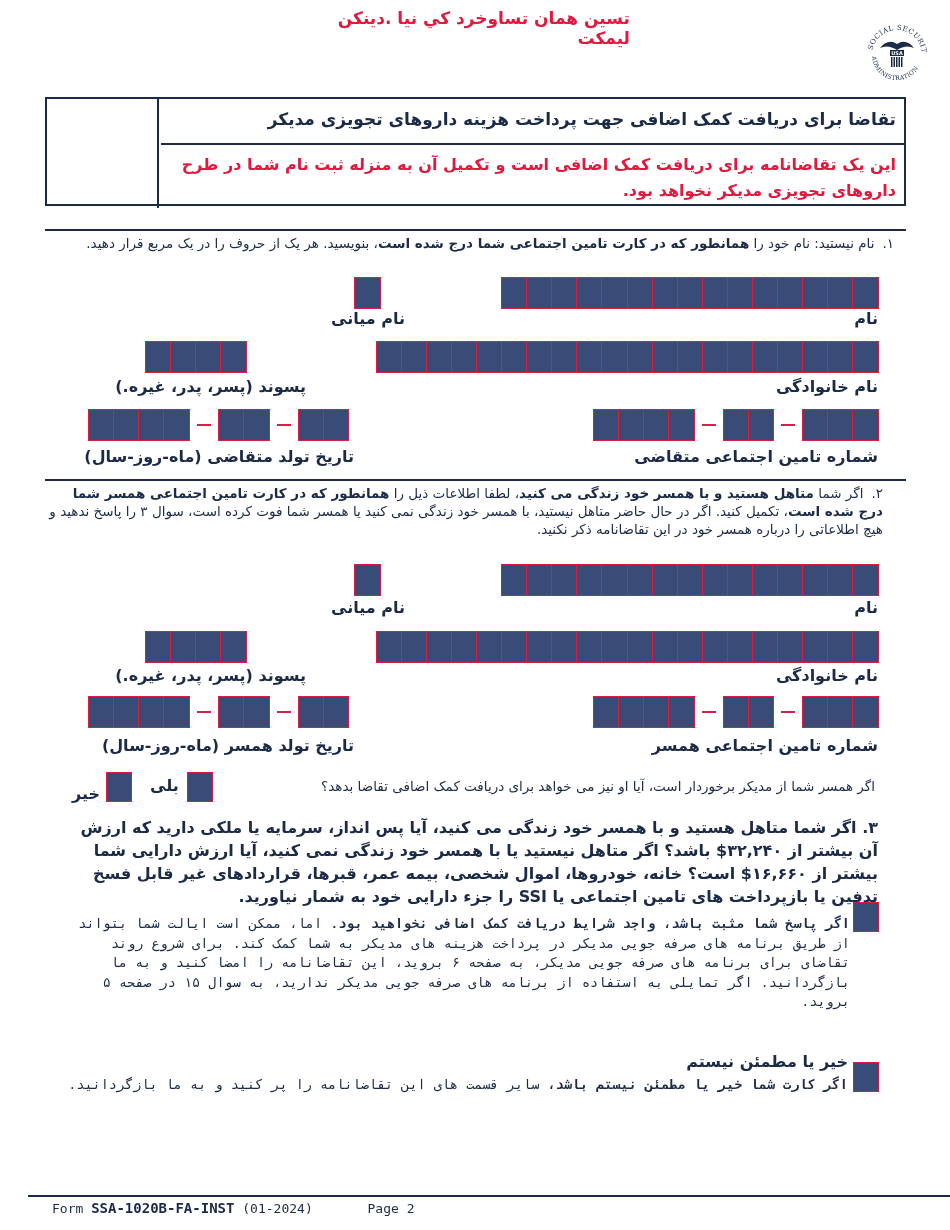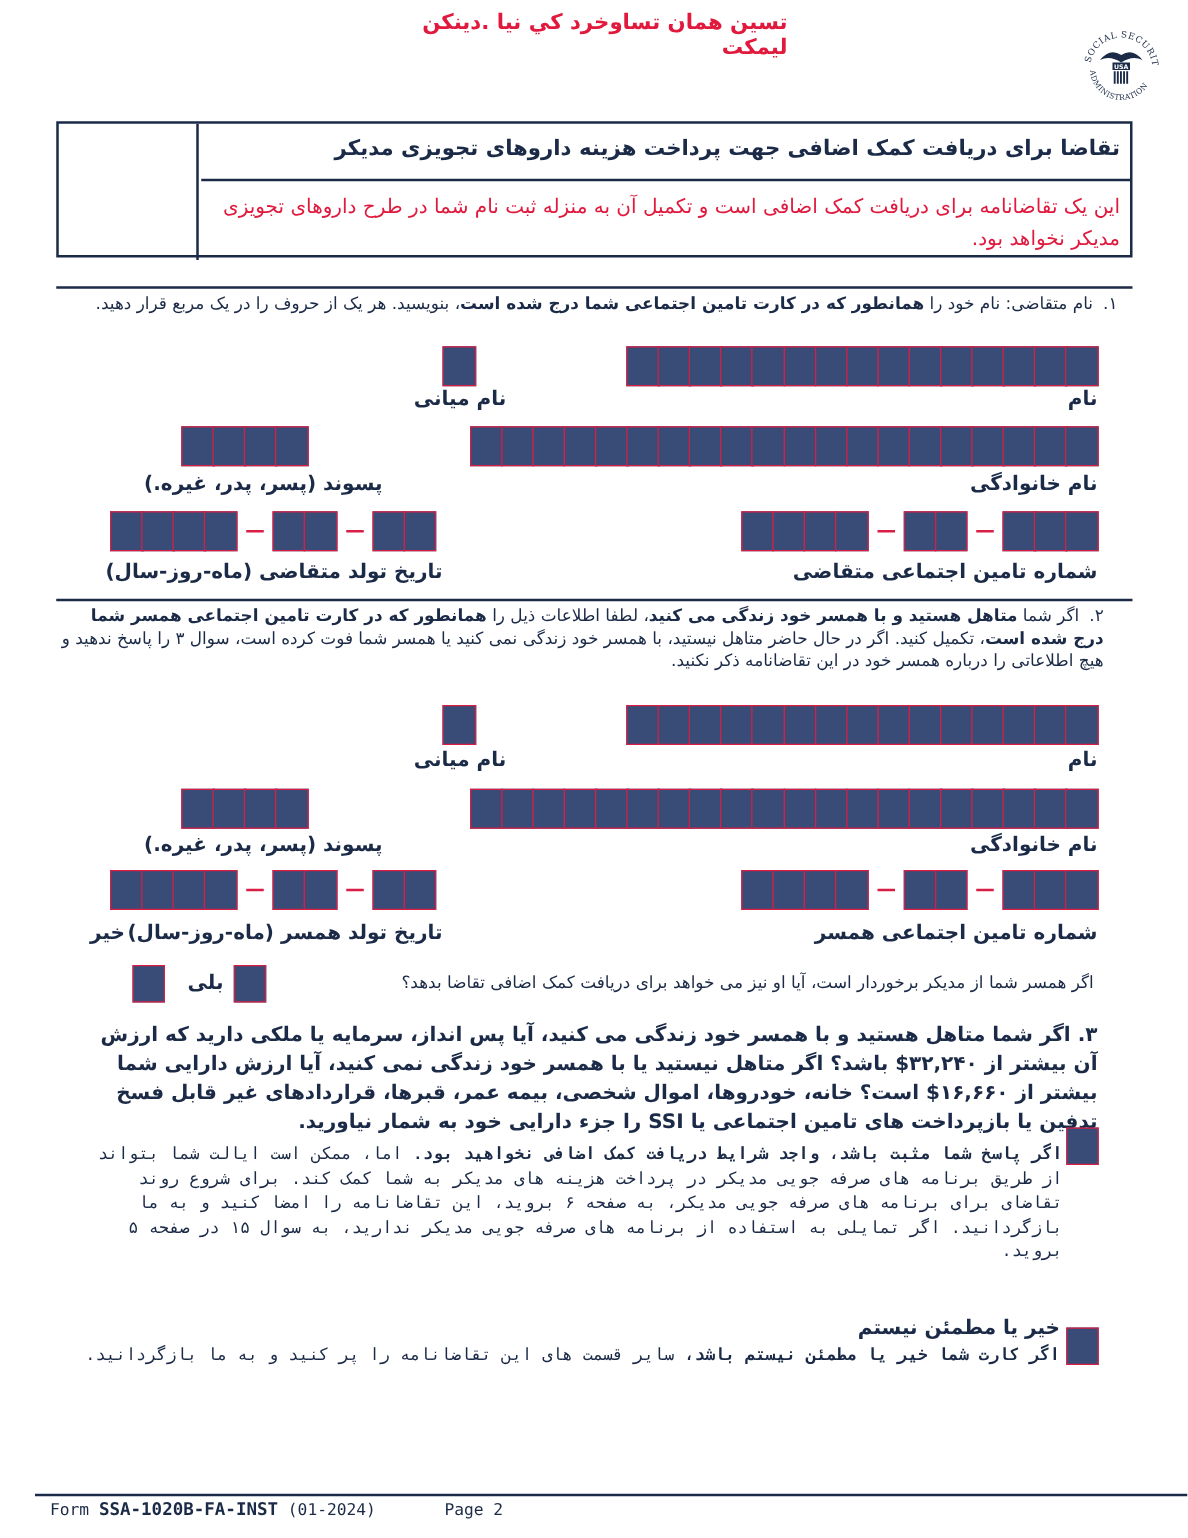--- a/index.html
+++ b/index.html
@@ -6,21 +6,21 @@
   html, body { width: 950px; height: 1230px; background: #ffffff; overflow: hidden; }
   body { position: relative; font-family: "DejaVu Sans", "Liberation Sans", sans-serif; color: #1a2340; }
   .abs { position: absolute; }
 
   .top-warning { top: 8px; left: 300px; width: 330px; font-size: 17px; font-weight: bold; color: #e0193d; text-align: right; direction: rtl; }
   .logo { top: 22px; left: 864px; width: 66px; height: 66px; }
 
   .header-box { top: 97px; left: 45px; width: 861px; height: 109px; border: 2px solid #1b2a47; }
   .header-box .left-cell { position: absolute; left: 0; top: 0; width: 112px; height: 109px; border-right: 2px solid #1b2a47; }
   .header-box .title-cell { position: absolute; left: 114px; top: 0; right: 0; height: 46px; border-bottom: 2px solid #1b2a47; padding: 10px 8px 0 8px; font-size: 17px; font-weight: bold; color: #1b2a47; direction: rtl; text-align: right; }
-  .header-box .notice-cell { position: absolute; left: 114px; top: 48px; right: 0; bottom: 0; padding: 5px 8px 0 8px; font-size: 16px; font-weight: normal; color: #e0193d; direction: rtl; text-align: right; line-height: 26px; }
+  .header-box .notice-cell { position: absolute; left: 114px; top: 48px; right: 0; bottom: 0; padding: 5px 8px 0 8px; font-size: 16px; font-weight: bold; color: #e0193d; direction: rtl; text-align: right; line-height: 26px; }
 
   .rule { height: 2px; background: #1b2a47; }
 
   .instr { font-size: 13.5px; line-height: 18px; color: #1b2a47; direction: rtl; text-align: right; }
   .instr b { font-weight: bold; }
   .qnum { display: inline-block; margin-left: 8px; }
 
   .boxes { display: flex; flex-direction: row-reverse; height: 32px; }
   .box { width: 26.6px; height: 32px; background: #394c78; border: 1.5px solid #d81e45; margin-left: -1.5px; }
   .box:last-child { margin-left: 0; }
@@ -28,21 +28,21 @@
   .grp { display: flex; flex-direction: row-reverse; }
 
   .lbl { font-size: 16px; font-weight: bold; color: #1b2a47; direction: rtl; text-align: right; white-space: nowrap; }
 
   .checkbox { width: 26px; height: 30px; background: #394c78; border: 1.5px solid #d81e45; }
 
   .q3-head { font-size: 16px; font-weight: bold; color: #1b2a47; line-height: 23px; direction: rtl; text-align: right; }
   .q3-body { font-size: 13.5px; line-height: 19.5px; color: #1b2a47; direction: rtl; text-align: right; font-family: Liberation Mono, monospace; }
 
   .footer-rule { top: 1195px; left: 28px; width: 922px; height: 1.5px; background: #1b2a47; }
-  .footer { top: 1200px; left: 40px; font-family: "DejaVu Sans Mono", "Liberation Mono", monospace; font-size: 13px; color: #1b2a47; white-space: pre; }
+  .footer { top: 1200px; left: 52px; font-family: "DejaVu Sans Mono", "Liberation Mono", monospace; font-size: 13px; color: #1b2a47; white-space: pre; }
   .footer b { font-weight: bold; font-size: 14px; }
 </style>
 </head>
 <body>
 
 <div class="abs top-warning">تسين همان تساوخرد كي نيا .دينكن ليمكت</div>
 
 <div class="abs logo">
   <svg width="66" height="66" viewBox="0 0 66 66">
     <circle cx="33" cy="33" r="31" fill="none" stroke="#ffffff"></circle>
@@ -64,21 +64,21 @@
 </div>
 
 <div class="abs header-box">
   <div class="left-cell"></div>
   <div class="title-cell">تقاضا برای دریافت کمک اضافی جهت پرداخت هزینه داروهای تجویزی مدیکر</div>
   <div class="notice-cell">این یک تقاضانامه برای دریافت کمک اضافی است و تکمیل آن به منزله ثبت نام شما در طرح داروهای تجویزی مدیکر نخواهد بود.</div>
 </div>
 
 <div class="abs rule" style="top:229px; left:45px; width:861px;"></div>
 <div class="abs instr" style="top:234px; left:44px; width:850px;">
-  <span class="qnum">۱.</span><span>نام متقاضی: نام خود را </span><b>همانطور که در کارت تامین اجتماعی شما درج شده است</b><span>، بنویسید. هر یک از حروف را در یک مربع قرار دهید.</span>
+  <span class="qnum">۱.</span><span>نام نیستید: نام خود را </span><b>همانطور که در کارت تامین اجتماعی شما درج شده است</b><span>، بنویسید. هر یک از حروف را در یک مربع قرار دهید.</span>
 </div>
 
 <div class="abs boxes" style="top:277px; right:71px;">
   <div class="box"></div>
     <div class="box"></div>
     <div class="box"></div>
     <div class="box"></div>
     <div class="box"></div>
   <div class="box"></div>
     <div class="box"></div>
@@ -264,21 +264,21 @@
       <div class="box"></div>
     </div>
 </div>
 <div class="abs lbl" style="top:736px; right:72px;">شماره تامین اجتماعی همسر</div>
 <div class="abs lbl" style="top:736px; right:596px;">تاریخ تولد همسر (ماه-روز-سال)</div>
 
 <div class="abs instr" style="top:777px; right:75px; white-space:nowrap;">اگر همسر شما از مدیکر برخوردار است، آیا او نیز می خواهد برای دریافت کمک اضافی تقاضا بدهد؟</div>
 <div class="abs checkbox" style="top:772px; left:187px;"></div>
 <div class="abs lbl" style="top:776px; left:150px;">بلی</div>
 <div class="abs checkbox" style="top:772px; left:106px;"></div>
-<div class="abs lbl" style="top:736px; left:72px;">خیر</div>
+<div class="abs lbl" style="top:784px; left:72px;">خیر</div>
 
 <div class="abs q3-head" style="top:816px; left:58px; width:820px;">۳.  اگر شما متاهل هستید و با همسر خود زندگی می کنید، آیا پس انداز، سرمایه یا ملکی دارید که ارزش آن بیشتر از ۳۲,۲۴۰$ باشد؟ اگر متاهل نیستید یا با همسر خود زندگی نمی کنید، آیا ارزش دارایی شما بیشتر از ۱۶,۶۶۰$ است؟ خانه، خودروها، اموال شخصی، بیمه عمر، قبرها، قراردادهای غیر قابل فسخ تدفین یا بازپرداخت های تامین اجتماعی یا SSI را جزء دارایی خود به شمار نیاورید.</div>
 <div class="abs checkbox" style="top:902px; left:853px;"></div>
 <div class="abs q3-body" style="top:915px; left:58px; width:792px;">
   <b>اگر پاسخ شما مثبت باشد، واجد شرایط دریافت کمک اضافی نخواهید بود.</b><span> اما، ممکن است ایالت شما بتواند از طریق برنامه های صرفه جویی مدیکر در پرداخت هزینه های مدیکر به شما کمک کند. برای شروع روند تقاضای برای برنامه های صرفه جویی مدیکر، به صفحه ۶ بروید، این تقاضانامه را امضا کنید و به ما بازگردانید. اگر تمایلی به استفاده از برنامه های صرفه جویی مدیکر ندارید، به سوال ۱۵ در صفحه ۵ بروید.</span>
 </div>
 
 <div class="abs checkbox" style="top:1062px; left:853px;"></div>
 <div class="abs q3-head" style="top:1050px; right:102px; white-space:nowrap;">خیر یا مطمئن نیستم</div>
 <div class="abs q3-body" style="top:1076px; right:102px; white-space:nowrap;">

